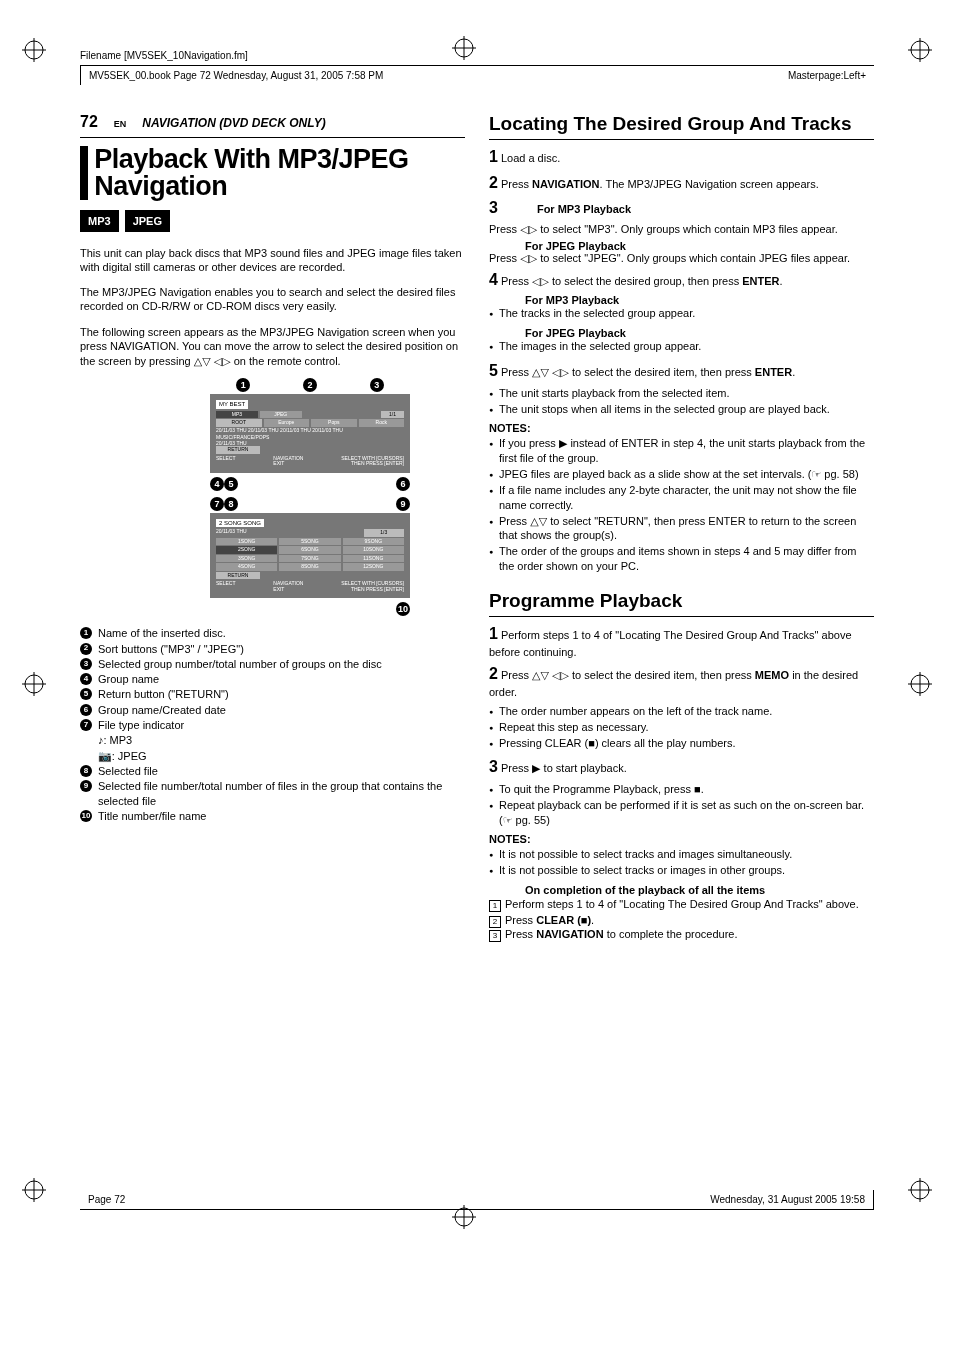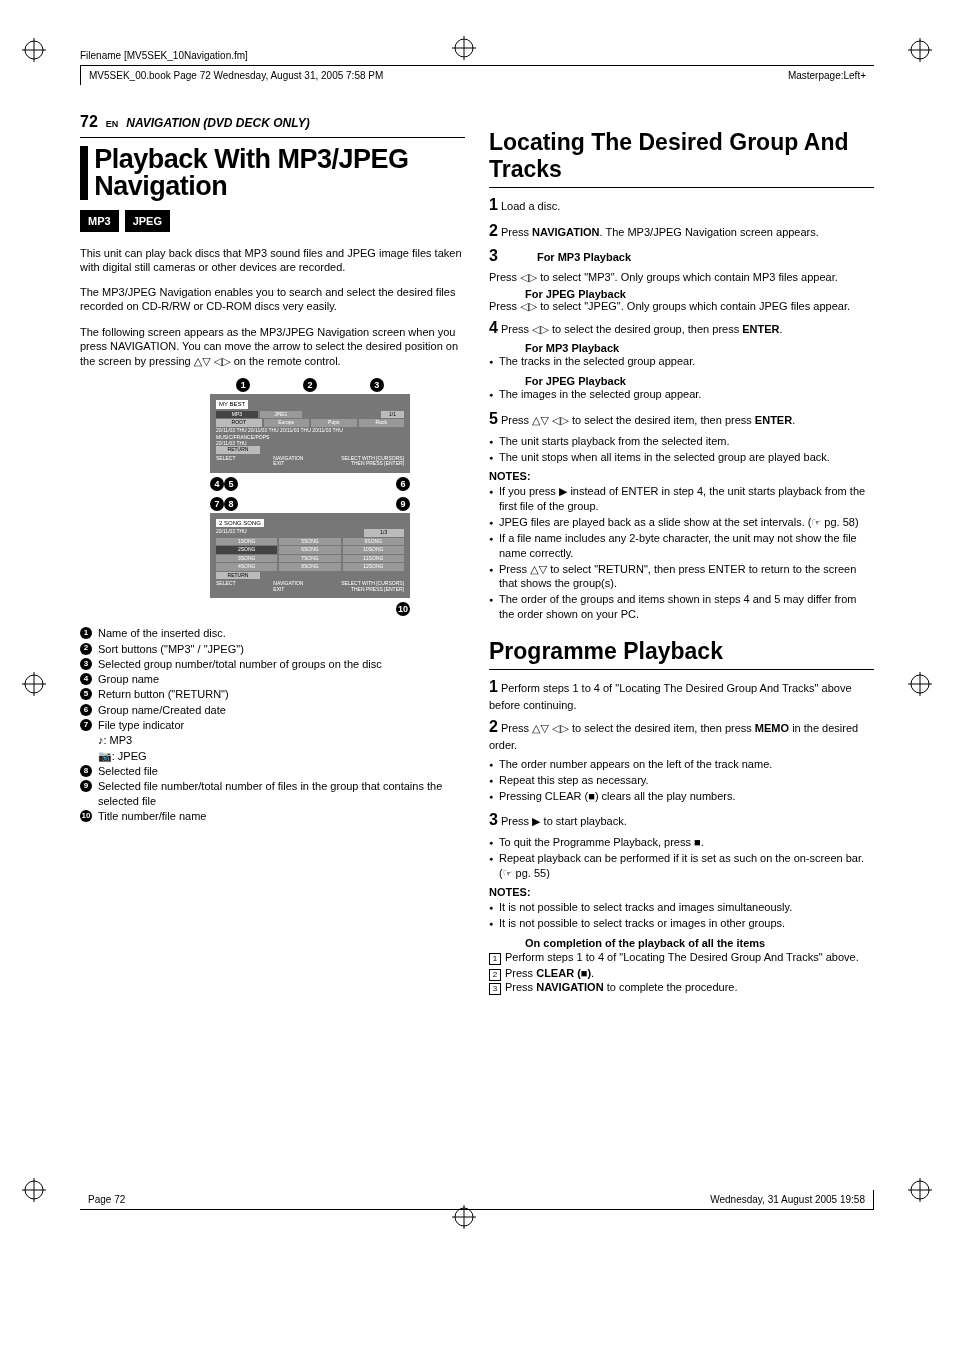--- a/index.html
+++ b/index.html
@@ -51,21 +51,21 @@
     gap: 24px;
     margin-top: 28px;
   }
   .col {
     flex: 1;
     min-width: 0;
   }
   .page-num-row {
     display: flex;
     align-items: baseline;
-    gap: 8px;
+    gap: 16px;
     margin-bottom: 6px;
   }
   .page-num {
     font-size: 16px;
     font-weight: bold;
   }
   .page-en {
     font-size: 9px;
     font-weight: bold;
   }
@@ -184,23 +184,23 @@
     font-size: 8px;
     font-weight: bold;
     display: inline-flex;
     align-items: center;
     justify-content: center;
     flex-shrink: 0;
     margin-top: 1px;
   }
   .h2 {
     font-family: "Arial Narrow", Arial, sans-serif;
-    font-size: 23px;
-    font-weight: bold;
-    margin: 16px 0 4px 0;
+    font-size: 19px;
+    font-weight: bold;
+    margin: 0 0 4px 0;
   }
   .h2.mt { margin-top: 16px; }
   .h2 + .rule { margin-bottom: 6px; }
   .step {
     margin-bottom: 4px;
     line-height: 1.35;
   }
   .step .num {
     font-size: 16px;
     font-weight: bold;

